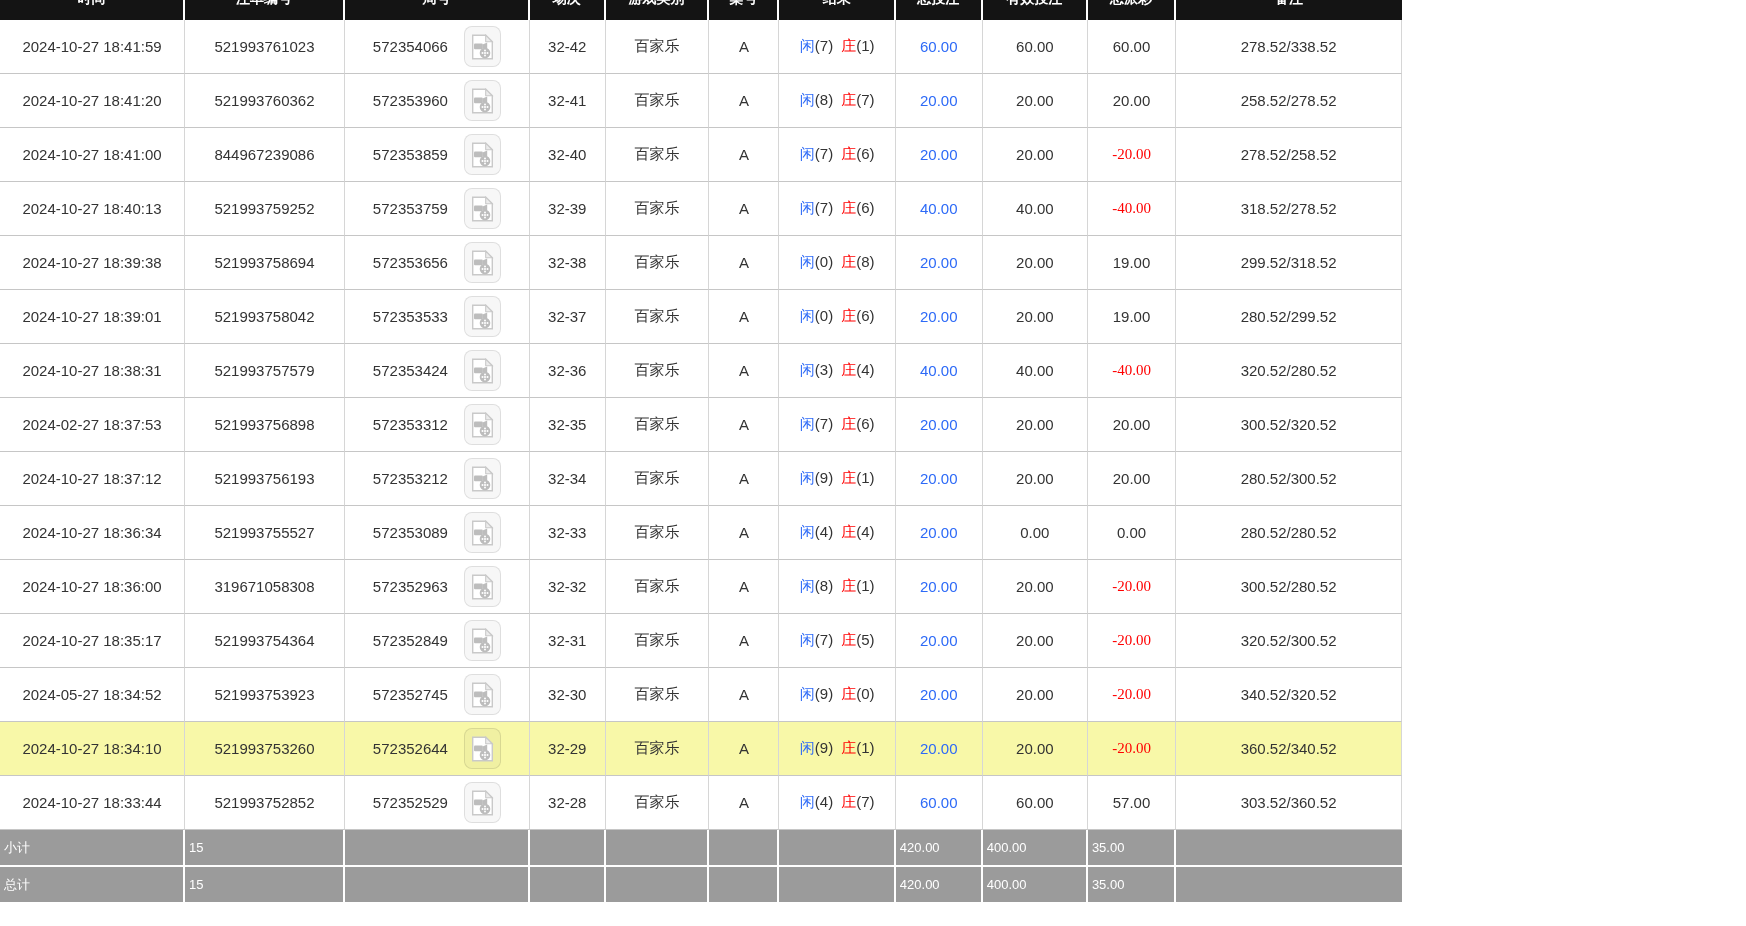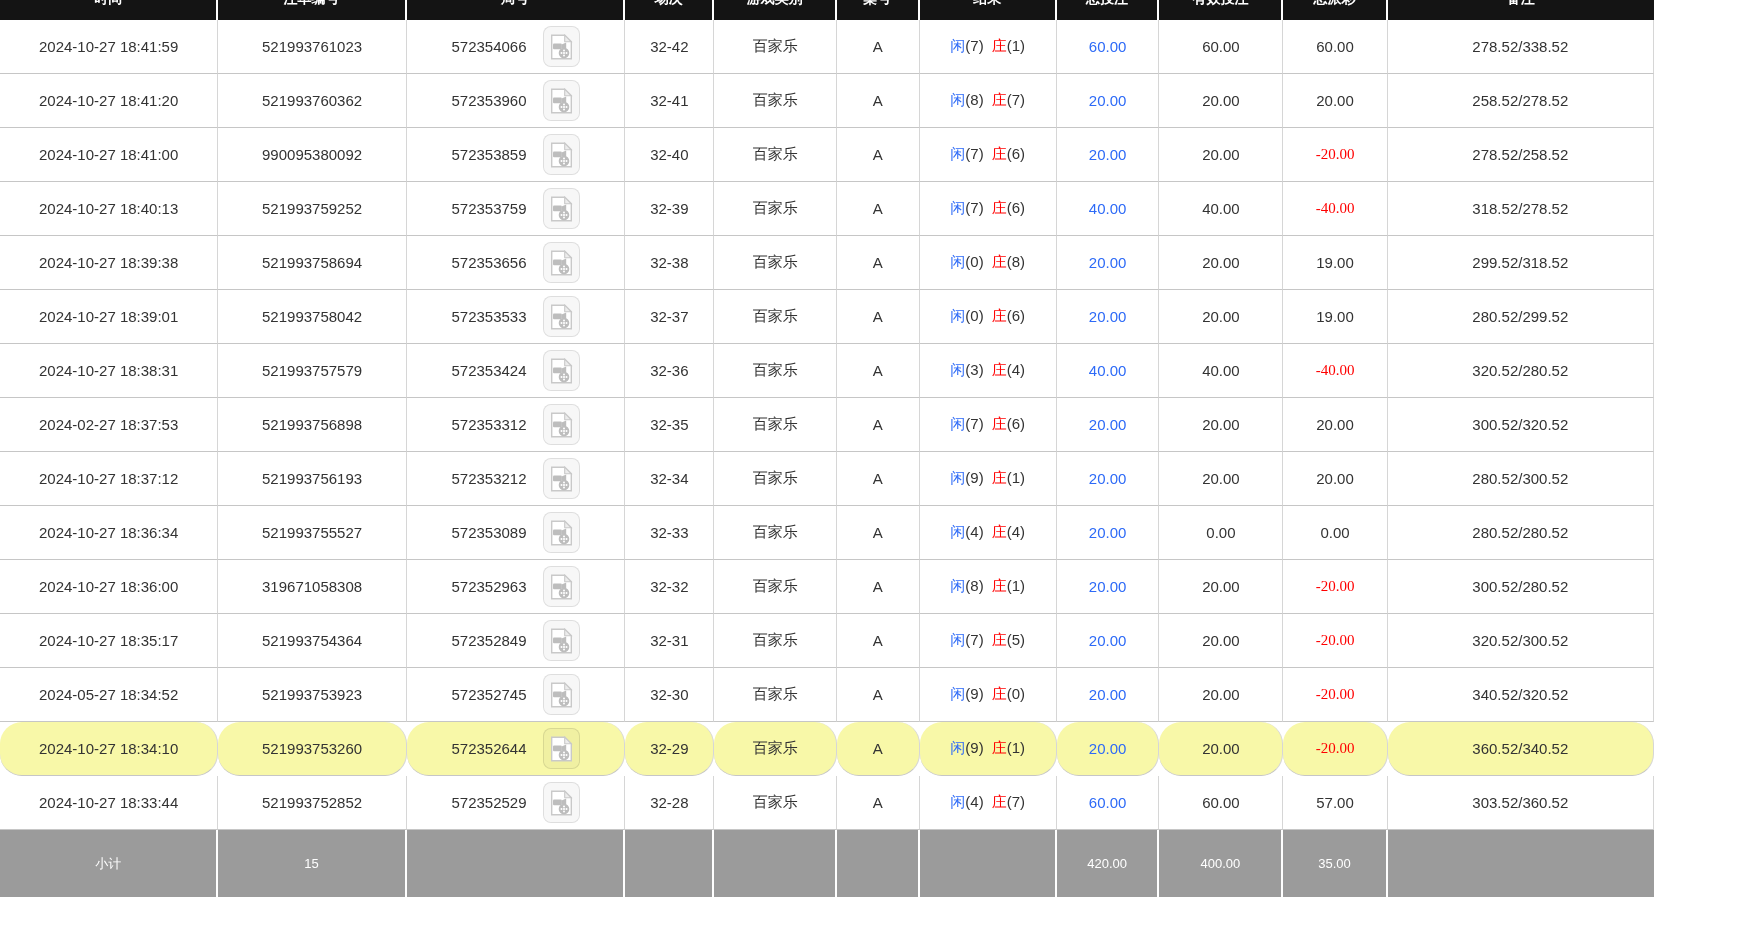--- a/index.html
+++ b/index.html
@@ -9,55 +9,55 @@
     --row-highlight:#f8f8a8; --footer-bg:#9b9b9b; --footer-text:#ffffff;
     --border:#cccccc; --text:#333333;
   }
   html,body{margin:0;padding:0;}
   body{
     width:1746px;height:926px;overflow:hidden;background:#ffffff;
     font-family:"Liberation Sans","DejaVu Sans",sans-serif;
     color:var(--text);
   }
   table.records{
-    width:1654px;border-collapse:separate;border-spacing:0;table-layout:fixed;
+    width:1402px;border-collapse:separate;border-spacing:0;table-layout:fixed;
   }
   
   thead th{
     background:var(--header-bg);
     height:17px;padding:0;overflow:hidden;vertical-align:top;
     border-right:2px solid #ffffff;font-weight:bold;
   }
   thead th:last-child{border-right:none;}
   .th-clip{
     display:block;font-size:14px;line-height:20px;text-align:center;
     color:var(--header-text);transform:translateY(-12px);white-space:nowrap;
   }
   
   tbody td{
     height:53px;padding:0 4px;text-align:center;vertical-align:middle;
     font-size:15px;color:var(--text);background:#ffffff;
     border-right:1px solid #d6d6d6;border-bottom:1px solid #c6c6c6;
     white-space:nowrap;overflow:hidden;
   }
-  tbody tr.hl td{background:var(--row-highlight);border-radius:22px;}
+  tbody tr.hl td{background:var(--row-highlight);}
   .round-wrap{display:inline-flex;align-items:center;gap:16px;justify-content:center;}
   .video-btn{
     width:37px;height:41px;border-radius:8px;cursor:pointer;
     border:1px solid rgba(0,0,0,0.10);background:rgba(0,0,0,0.03);
     display:inline-flex;align-items:center;justify-content:center;padding:0;
   }
   .bet-link{color:var(--link-blue);text-decoration:none;cursor:pointer;}
   .p-label{color:var(--player-blue);}
   .b-label{color:var(--banker-red);margin-left:8px;}
   .p-num,.b-num{color:var(--text);}
   .neg{color:var(--negative-red);font-family:Liberation Serif, serif;}
   
   tfoot td{
-    height:35px;padding:16px 4px;text-align:center;vertical-align:middle;
+    height:35px;padding:0 4px;text-align:left;vertical-align:middle;
     background:var(--footer-bg);color:var(--footer-text);font-size:13px;
     border-right:2px solid #ffffff;border-bottom:2px solid #ffffff;
     white-space:nowrap;overflow:hidden;margin-left:26px;
   }
   tfoot td:last-child{border-right:none;}
   tfoot tr:last-child td{border-bottom:none;}
 </style>
 </head>
 <body>
 
@@ -166,21 +166,21 @@
         <td>百家乐</td>
         <td>A</td>
         <td><span class="p-label">闲</span><span class="p-num">(8)</span><span class="b-label">庄</span><span class="b-num">(7)</span></td>
         <td><a class="bet-link">20.00</a></td>
         <td>20.00</td>
         <td>20.00</td>
         <td>258.52/278.52</td>
       </tr>
       <tr>
         <td>2024-10-27 18:41:00</td>
-        <td>990095380092</td>
+        <td>844967239086</td>
         <td><span class="round-wrap">
             <span>572353859</span>
             <button class="video-btn">
               <svg width="23" height="26" viewBox="0 0 23 26" aria-hidden="true">
                 <path d="M1.7 1.2 h13 l6.6 6.6 v17 h-19.6 Z" fill="#ffffff" stroke="#c9c9c9" stroke-width="1.4"></path>
                 <path d="M14.7 1.2 v6.6 h6.6 Z" fill="#ececec" stroke="#c9c9c9" stroke-width="1.1"></path>
                 <rect x="3" y="9.4" width="8.8" height="5.8" rx="1" fill="#bdbdbd"></rect>
                 <path d="M11.6 10.4 l4.6 -1.9 v7.6 l-4.6 -1.9 Z" fill="#bdbdbd"></path>
                 <circle cx="14" cy="19" r="5.3" fill="#bdbdbd"></circle>
                 <circle cx="14" cy="19" r="1.1" fill="#ffffff"></circle>
@@ -556,14 +556,27 @@
         <td></td>
         <td></td>
         <td></td>
         <td></td>
         <td></td>
         <td>420.00</td>
         <td>400.00</td>
         <td>35.00</td>
         <td></td>
       </tr>
+      <tr>
+        <td>总计</td>
+        <td>15</td>
+        <td></td>
+        <td></td>
+        <td></td>
+        <td></td>
+        <td></td>
+        <td>420.00</td>
+        <td>400.00</td>
+        <td>35.00</td>
+        <td></td>
+      </tr>
     </tfoot>
 </table>
 
 </body></html>

